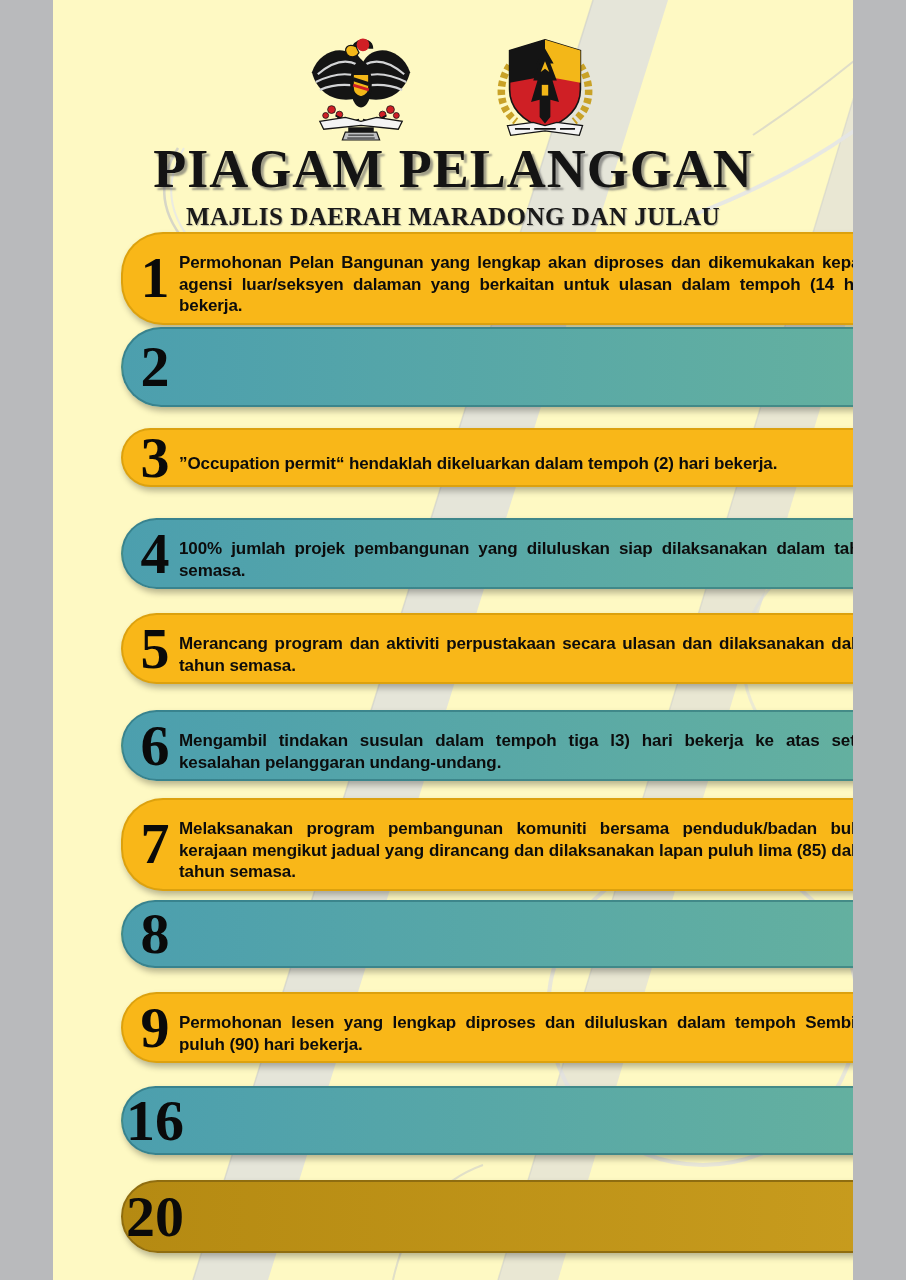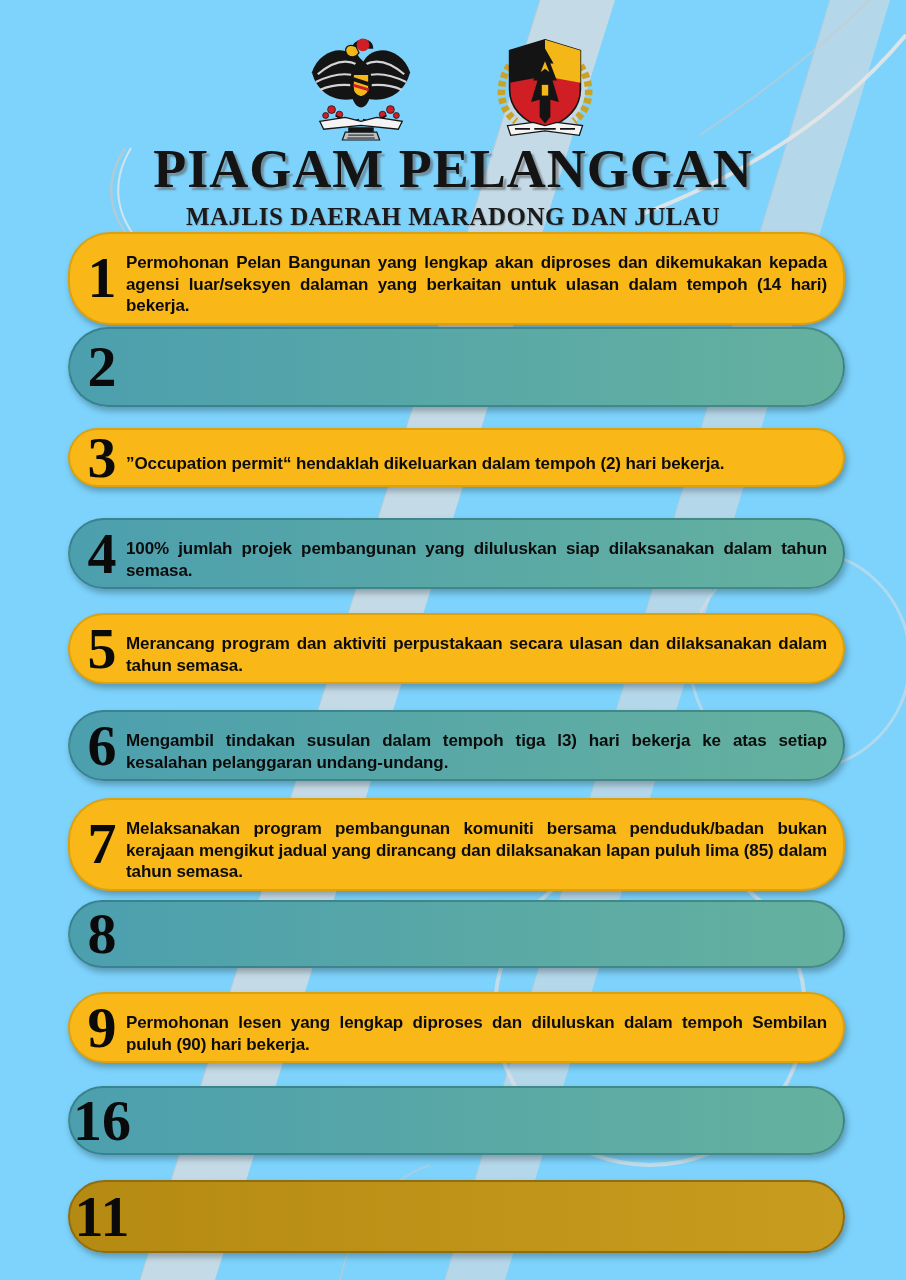--- a/index.html
+++ b/index.html
@@ -1,16 +1,16 @@
 <!DOCTYPE html>
 <html><head>
 <meta charset="utf-8">
 <style>
   html,body{margin:0;padding:0;background:#b9babc;font-family:"Liberation Sans",sans-serif;}
-  .page{position:relative;width:906px;height:1280px;margin:0 auto;background:#7dd3fc;overflow:hidden;}
+  .page{position:relative;width:800px;height:1280px;margin:0 auto;background:#fef9c3;overflow:hidden;}
   .bg-deco{position:absolute;inset:0;pointer-events:none;}
 
   .logos{position:absolute;top:33px;left:0;width:100%;display:flex;justify-content:center;gap:66px;}
   .logo{width:118px;height:108px;display:block;}
 
   .title{position:absolute;top:138px;left:0;width:100%;text-align:center;
          font-family:"Liberation Serif",serif;font-weight:700;font-size:54px;letter-spacing:1px;
          color:#141414;text-shadow:3px 3px 2px rgba(95,95,95,0.6);}
   .subtitle{position:absolute;top:203px;left:0;width:100%;text-align:center;
          font-family:"Liberation Serif",serif;font-weight:700;font-size:25px;letter-spacing:.5px;
@@ -179,18 +179,18 @@
     </div>
 
     <div class="row r10">
       <div class="pill c-teal">
         <div class="num">16</div>
       </div>
     </div>
 
     <div class="row r11">
       <div class="pill c-gold">
-        <div class="num">11</div>
+        <div class="num">20</div>
       </div>
     </div>
   </div>
 
 </div>
 
 </body></html>

